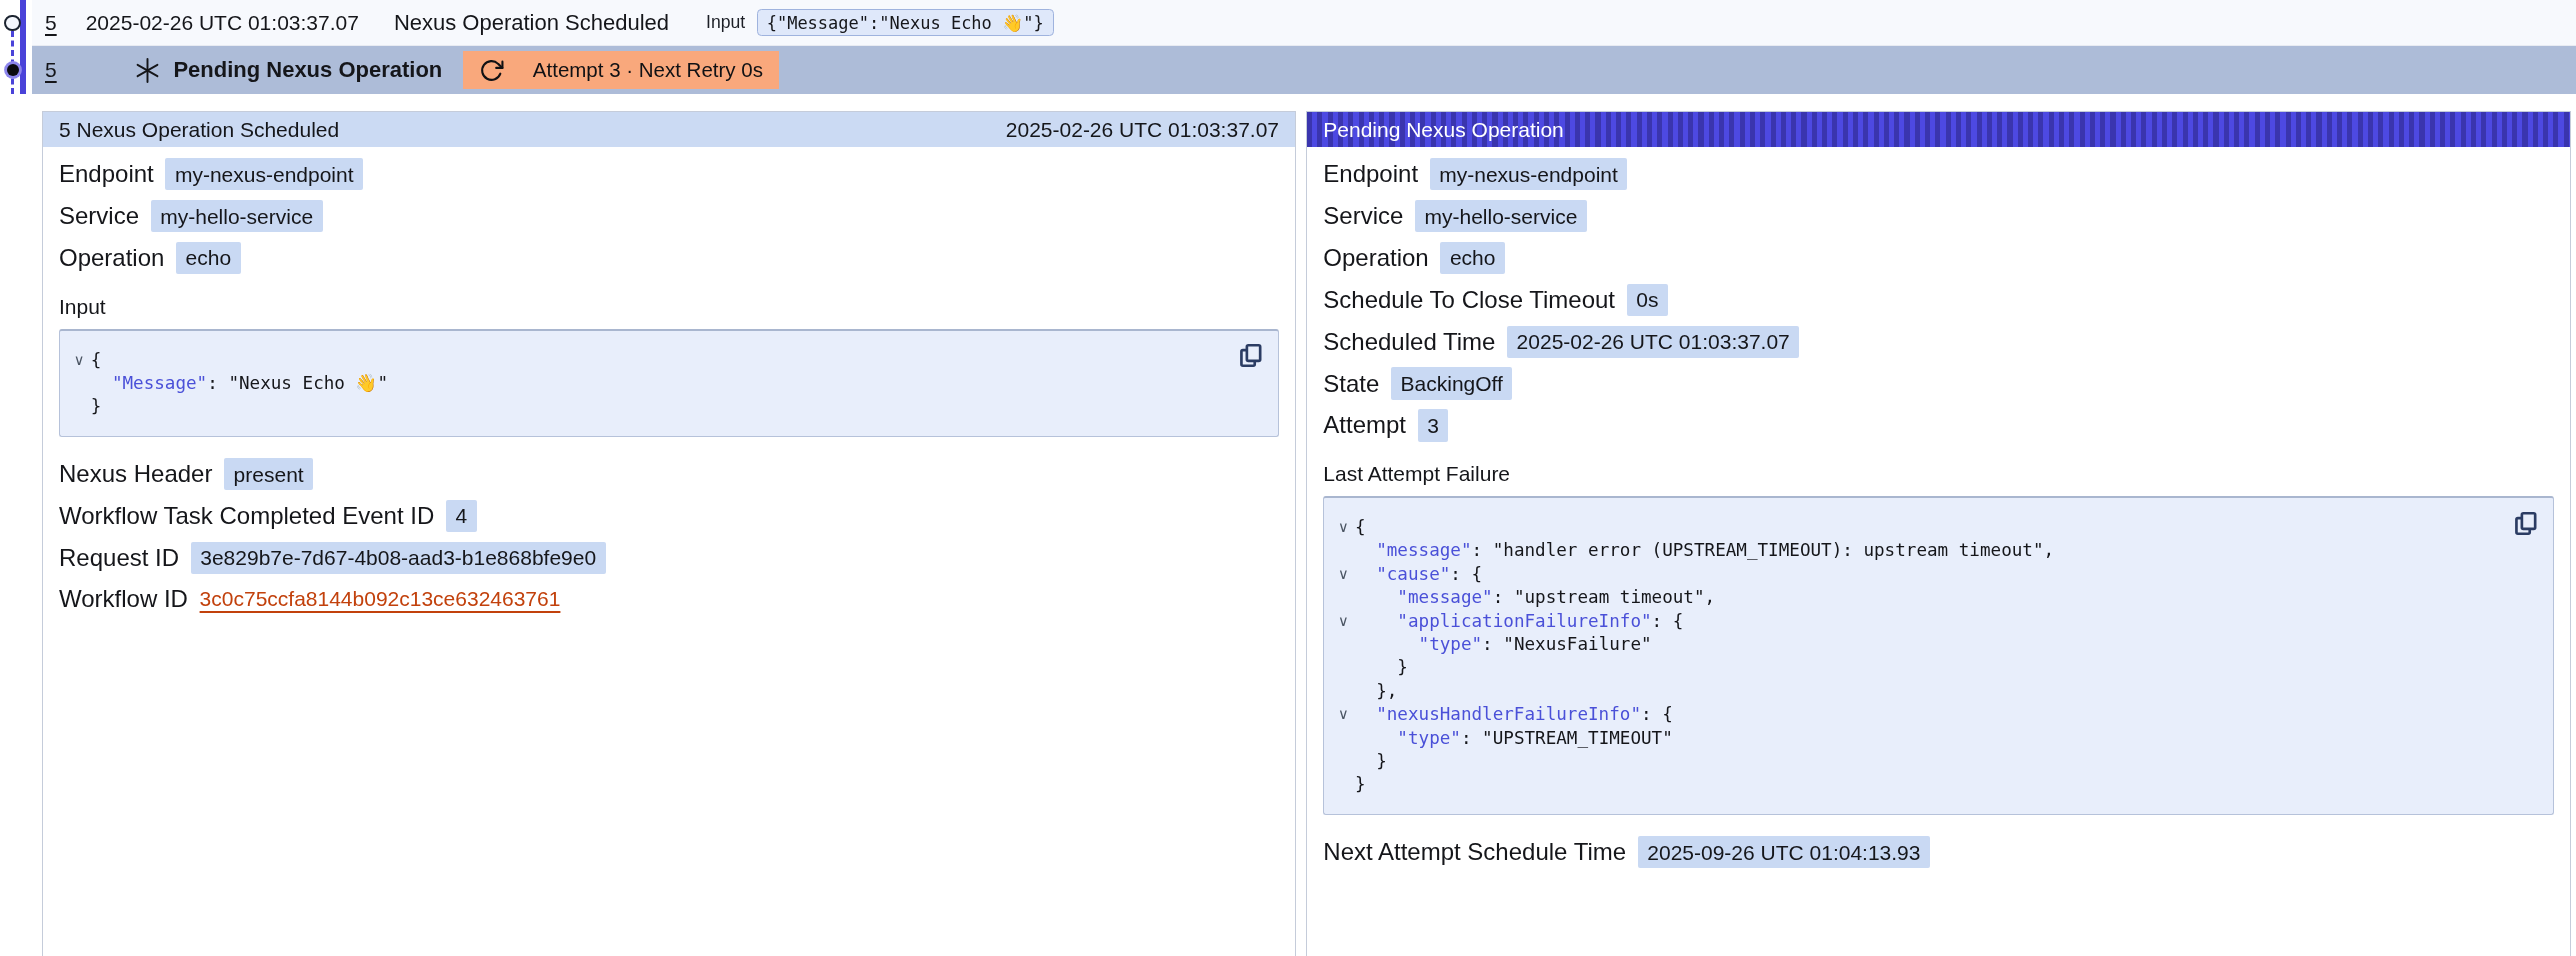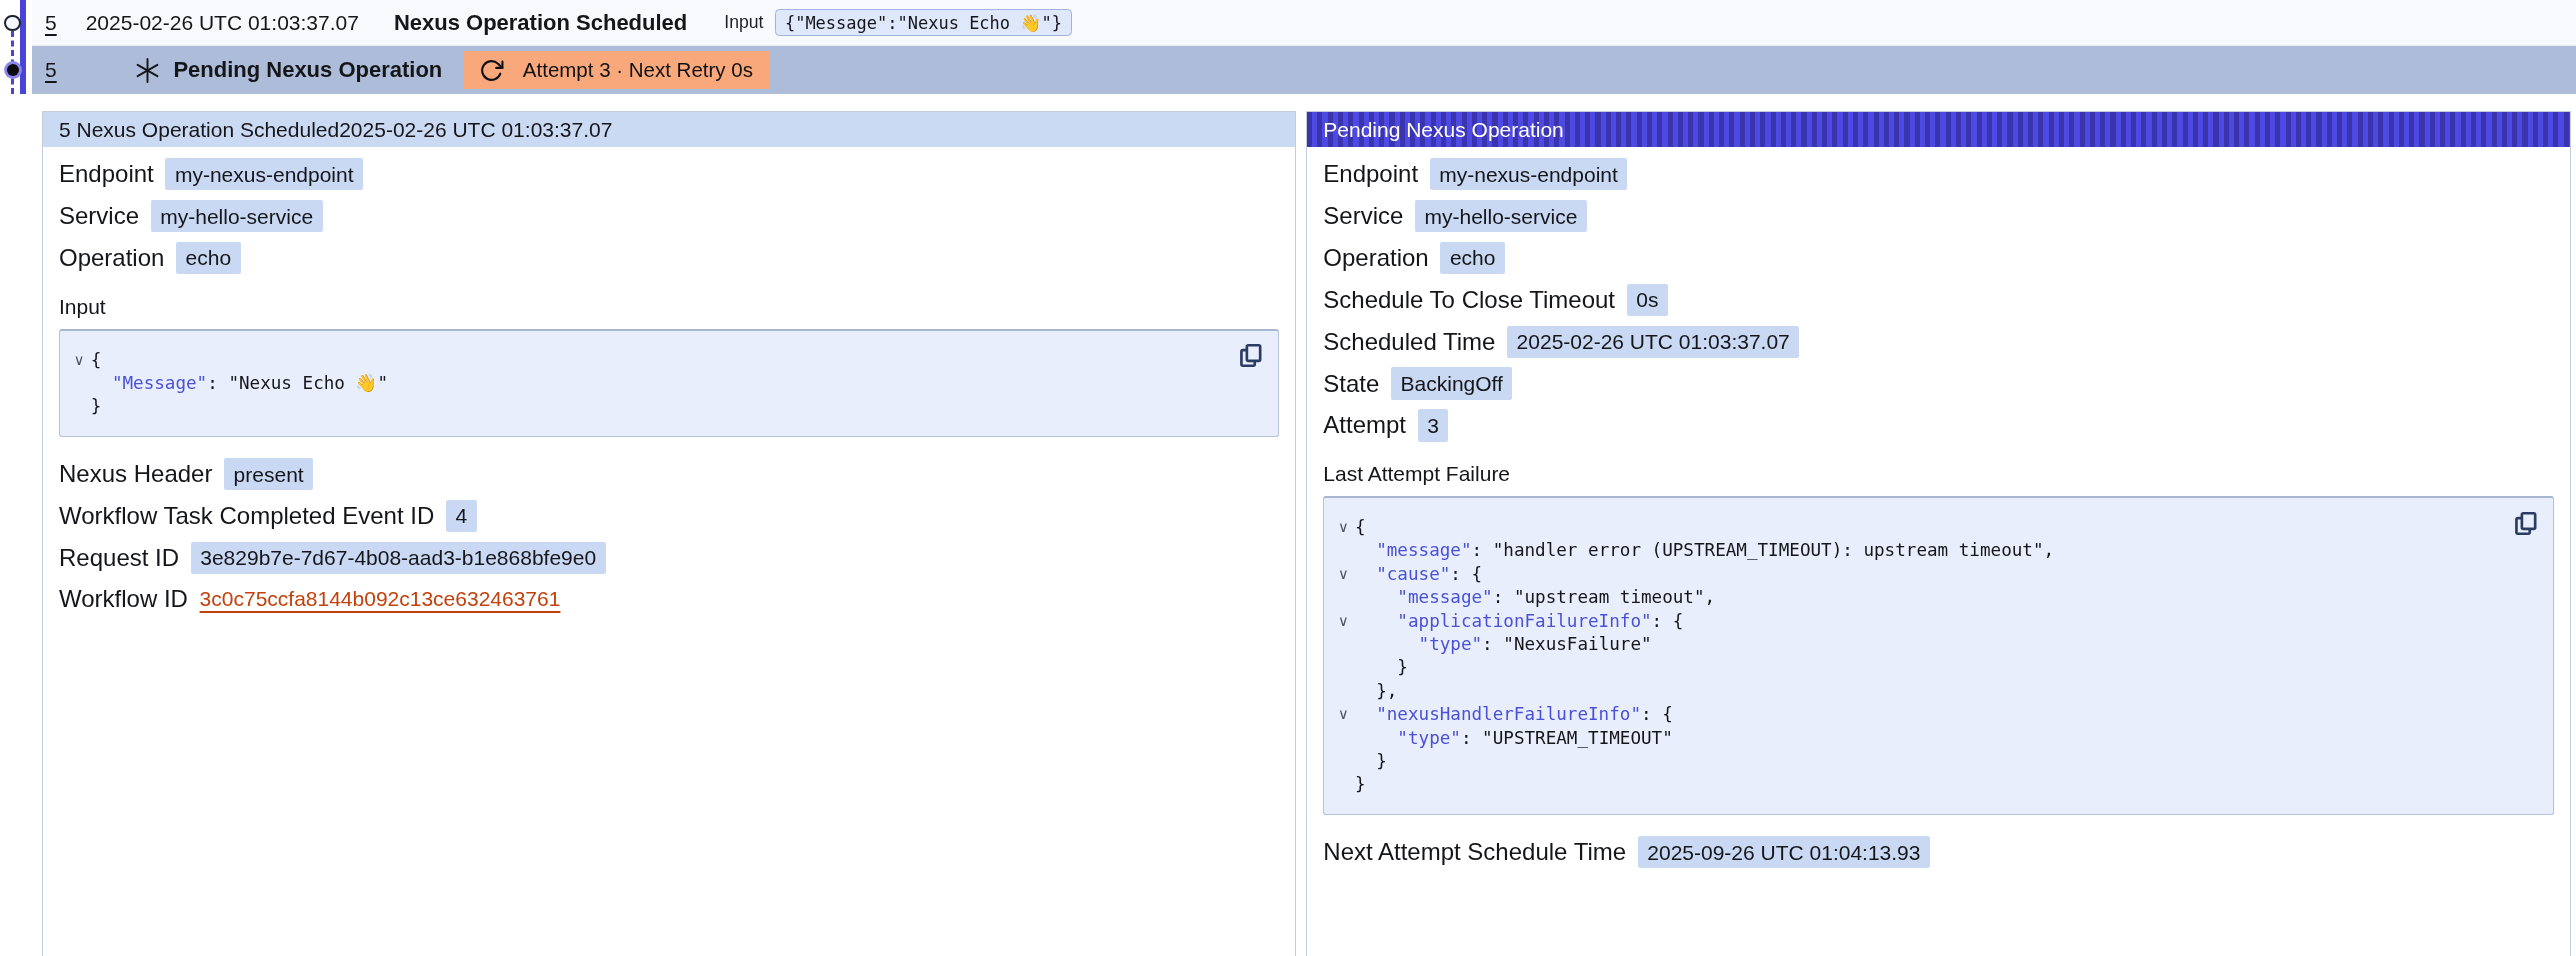--- a/index.html
+++ b/index.html
@@ -14,33 +14,33 @@
   .rail-dash{position:absolute;left:11px;top:31px;height:63px;width:0;border-left:3.7px dashed #4a43d9;z-index:1}
   .node-open{position:absolute;left:4.4px;top:14.6px;width:12.4px;height:12.4px;border:2.2px solid #1c2430;border-radius:50%;background:#f4f7fd;z-index:2}
   .node-filled{position:absolute;left:6.6px;top:64px;width:12.4px;height:12.4px;background:#0b0b0e;border-radius:50%;box-shadow:0 0 0 2.9px #8d86ec;z-index:2}
   
   .rows{position:absolute;left:32px;top:0;right:0}
   .row{display:flex;align-items:center;padding-left:13px}
   .row1{height:45px;background:#f7f9fd;border-bottom:0.7px solid #e8ebf2}
   .row2{height:48px;background:#adbcd8}
   .evt-id{font-size:21px;color:#15161a;text-decoration:underline;text-underline-offset:4.4px;margin-right:29px;cursor:pointer}
   .evt-time{font-size:21px;margin-right:35px}
-  .evt-title{font-size:22px;font-weight:700;margin-right:37px}
+  .evt-title{font-size:22px;font-weight:400;margin-right:37px}
   .input-label{font-size:17.6px;margin-right:11.7px;color:#1c1f26}
   .input-chip{font-family:"DejaVu Sans Mono",monospace;font-size:17px;background:#dfe8fa;border:1.5px solid #9fb3de;border-radius:4.4px;padding:2.9px 8.8px;white-space:pre}
   .row2 .evt-id{margin-right:76px}
   .spinner-icon{display:inline-flex;margin-right:11.7px}
   .pending-title{font-size:22px;font-weight:700;margin-right:20.5px}
-  .retry-badge{display:inline-flex;align-items:center;gap:19px;background:#f9a87c;padding:6.6px 16px;font-size:20.5px;color:#101114}
+  .retry-badge{display:inline-flex;align-items:center;gap:29px;background:#f9a87c;padding:6.6px 16px;font-size:20.5px;color:#101114}
   .retry-badge .ricon{display:inline-flex}
   
   .panels{position:absolute;top:111px;left:42px;display:flex;gap:10.3px}
   .panel{width:1254px;height:879px;border:0.7px solid #c5ccda;background:#fff;box-sizing:border-box}
   .panel.right{width:1265px}
-  .panel-header{height:35px;display:flex;align-items:center;padding:0 16px;font-size:21px}
+  .panel-header{height:35px;display:flex;align-items:center;justify-content:space-between;padding:0 16px;font-size:21px}
   .panel.left .panel-header{background:#cbdaf3}
   .panel.right .panel-header{
     background:repeating-linear-gradient(90deg,#3a35ae 0 5.1px,#4d49e2 5.1px 10.3px);
     color:#ffffff;justify-content:flex-start;font-weight:400
   }
   .panel-body{padding:1.5px 16px 14.6px 16px}
   .field-row{display:flex;align-items:center;margin:9.5px 0;min-height:32px}
   .field-label{font-size:24px;margin-right:11.7px}
   .badge{background:#c9d9f3;border-radius:2px;padding:3.7px 9.5px;font-size:21px;line-height:25px;white-space:nowrap}
   .field-link{font-size:21px;color:#c2410c;text-decoration:underline;text-underline-offset:5.1px;cursor:pointer}

